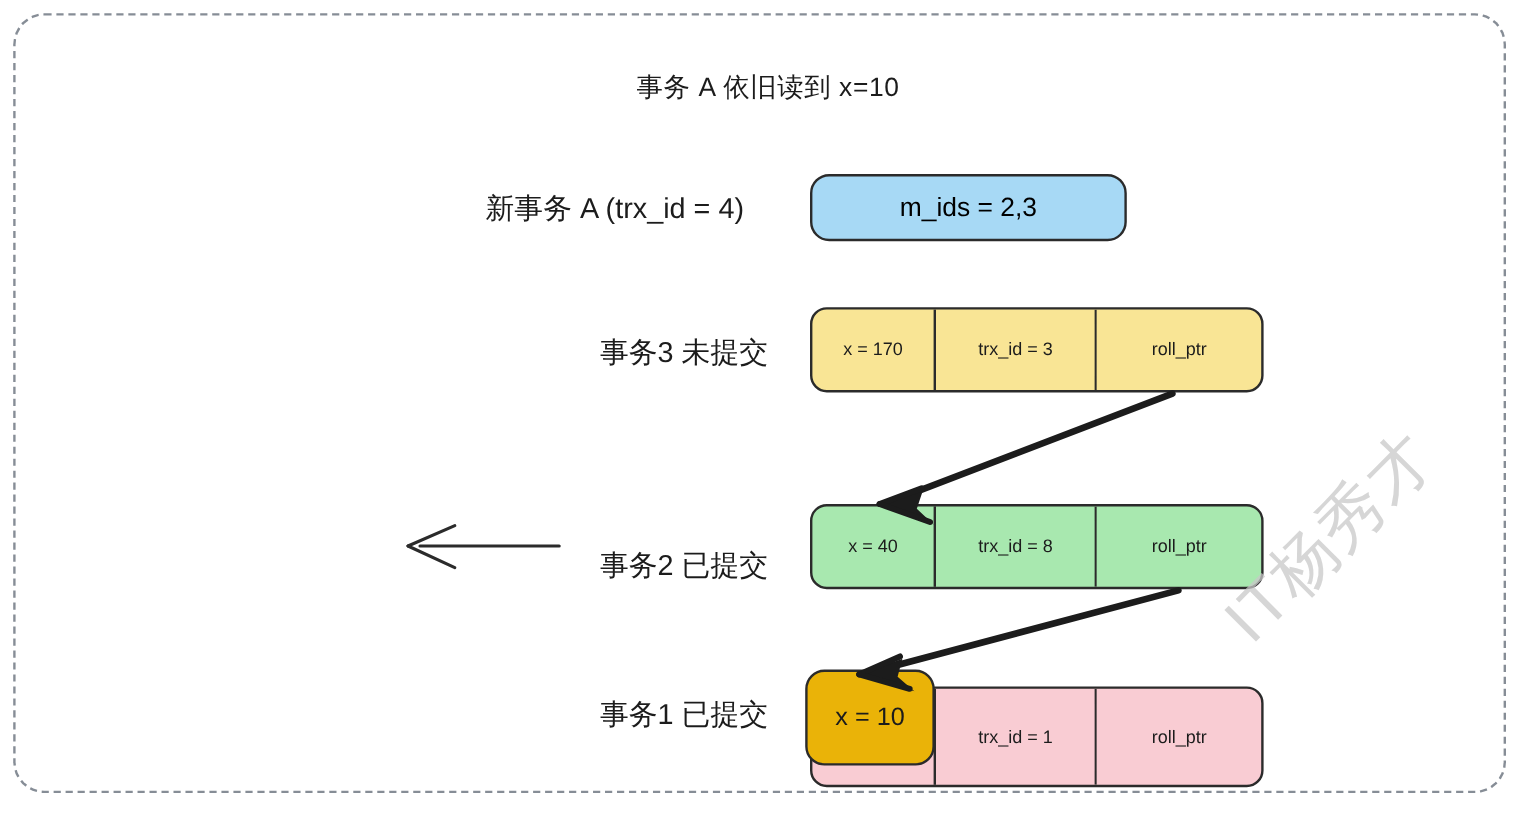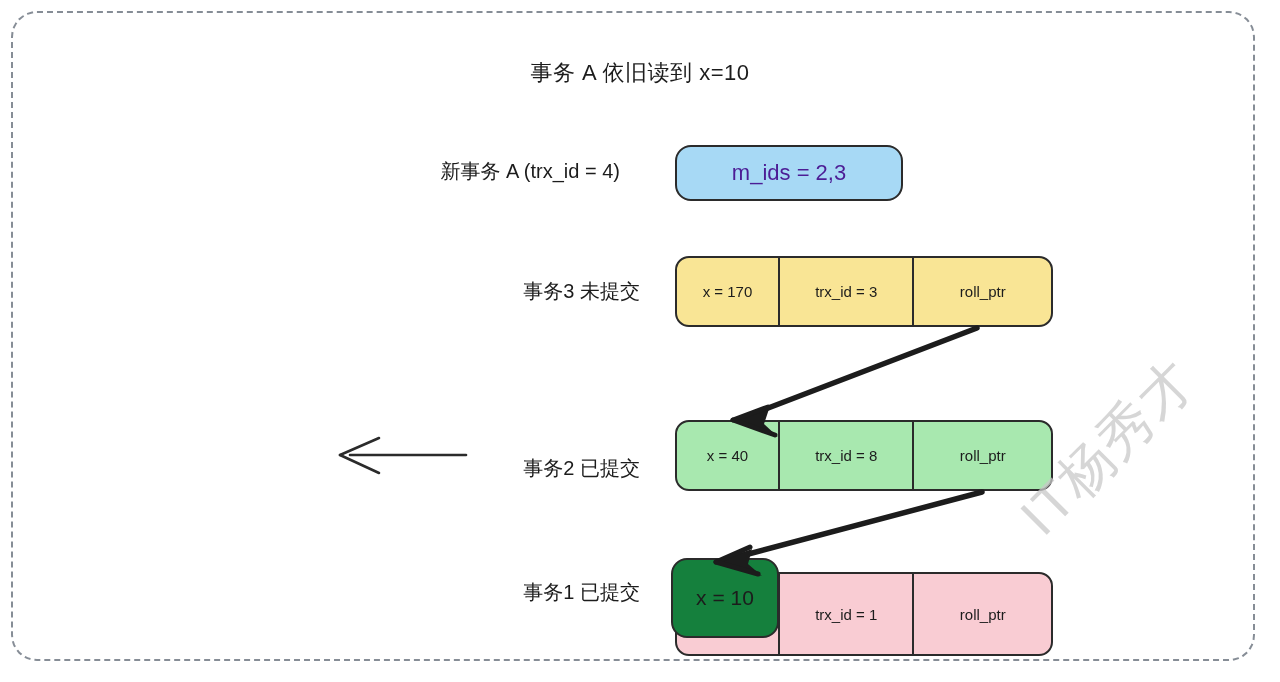--- a/index.html
+++ b/index.html
@@ -41,21 +41,21 @@
     top: 58px;
     width: 1280px;
     text-align: center;
     font-size: 22px;
     letter-spacing: 0.5px;
     color: #1c1c1c;
   }
   .row-label {
     position: absolute;
     text-align: right;
-    font-size: 20px;
+    font-size: 24px;
     color: #1c1c1c;
     white-space: nowrap;
   }
 
   
   .record {
     position: absolute;
     display: flex;
     box-sizing: border-box;
     border: 2.5px solid #2b2b2b;
@@ -94,47 +94,47 @@
   #record-trx1 .c1 { width: 136px; }
   #record-trx1 .c2 { width: 140px; border-radius: 0 12px 12px 0; }
 
   
   #highlight-x10 {
     position: absolute;
     left: 671px;
     top: 558px;
     width: 108px;
     height: 80px;
-    background: #15803d;
+    background: #eab308;
     border: 2.5px solid #2b2b2b;
     border-radius: 16px;
     box-sizing: border-box;
     display: flex;
     align-items: center;
     justify-content: center;
     font-size: 21px;
     color: #1c1c1c;
   }
 
   
   #mids-box {
     position: absolute;
     left: 675px;
     top: 145px;
-    width: 228px;
+    width: 264px;
     height: 56px;
     background: #a7d9f5;
     border: 2.5px solid #2b2b2b;
     border-radius: 16px;
     box-sizing: border-box;
     display: flex;
     align-items: center;
     justify-content: center;
     font-size: 22px;
-    color: #4c1d95;
+    color: #000000;
   }
 
   
   #note-box {
     position: absolute;
     left: 182px;
     top: 410px;
     width: 155px;
     height: 92px;
     background: #ffffff;

